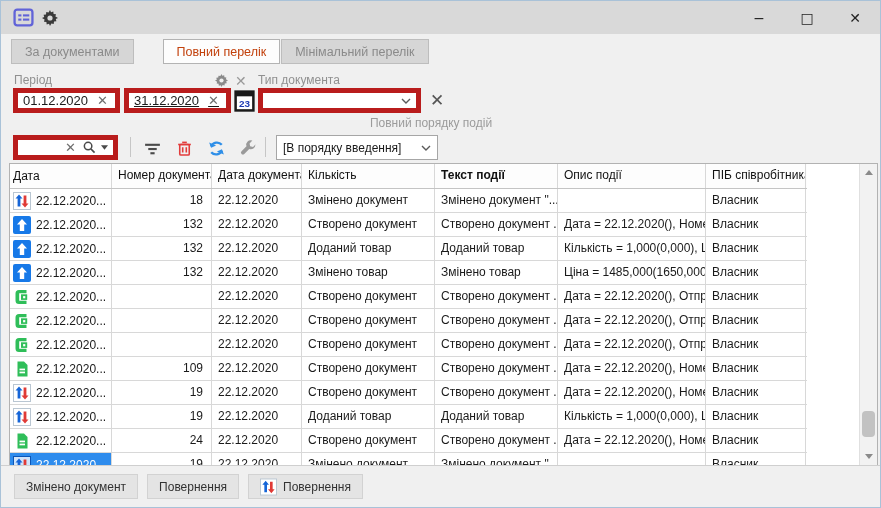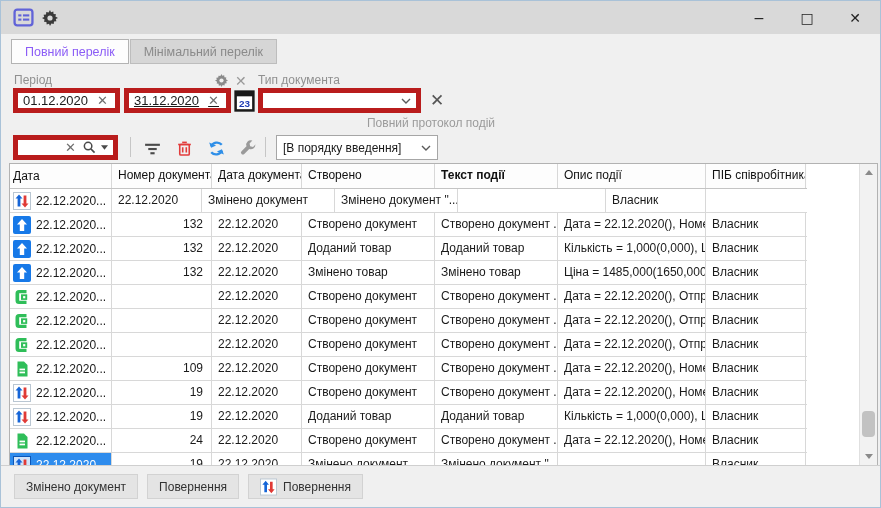--- a/index.html
+++ b/index.html
@@ -24,21 +24,21 @@
   .win-controls{margin-left:auto;display:flex;gap:18px;padding-right:10px;}
   .win-btn{width:30px;height:24px;display:flex;align-items:center;justify-content:center;
     font-size:14px;color:#222;cursor:default;font-family:"DejaVu Sans",sans-serif;}
   
   .tabbar{position:absolute;top:38px;left:10px;display:flex;}
   .tab{
     height:25px;line-height:24px;padding:0 13px;box-sizing:border-box;
     background:#d6d6d6;border:1px solid #bdbdbd;color:#8a8a8a;margin-right:1px;
     font-size:12.5px;
   }
-  .tab.active{background:#fdfdfd;color:#8b5cf6;border-color:#b3b3b3;}
+  .tab.active{background:#fdfdfd;color:#c2410c;border-color:#b3b3b3;margin-left:28px;}
   
   .flabel{position:absolute;color:#909090;font-size:12px;}
   .finput{
     position:absolute;height:25px;box-sizing:border-box;background:#fff;
     border:5px solid #b91c1c;display:flex;align-items:center;padding:0 5px;
     font-size:13px;
   }
   .finput .val{flex:1;white-space:nowrap;overflow:hidden;}
   .clear-x{color:#6e6e6e;font-size:13px;padding:0 2px;line-height:1;font-family:"DejaVu Sans",sans-serif;}
   .mini-icon{position:absolute;display:inline-flex;}
@@ -119,20 +119,21 @@
         </svg>
     </span>
     <span class="win-controls">
       <span class="win-btn">−</span>
       <span class="win-btn">□</span>
       <span class="win-btn">✕</span>
     </span>
   </div>
 
   <div class="tabbar">
+    <div class="tab">За документами</div>
     <div class="tab active">Повний перелік</div>
     <div class="tab">Мінімальний перелік</div>
   </div>
 
   <div class="flabel" style="left:13px;top:72px;">Період</div>
   <span class="mini-icon" style="left:214px;top:73px;">
     <svg viewBox="0 0 16 16" width="13" height="13">
         <path fill="#8a8a8a" d="M8 0l1 2.2 2.3-.6.3 2.4 2.4.3-.6 2.3L16 8l-2.2 1 .6 2.3-2.4.3-.3 2.4-2.3-.6L8 16l-1-2.2-2.3.6-.3-2.4-2.4-.3.6-2.3L0 8l2.2-1-.6-2.3 2.4-.3.3-2.4 2.3.6z"></path>
         <circle cx="8" cy="8" r="2.6" fill="#f0f0f0"></circle>
       </svg>
@@ -158,21 +159,21 @@
   <div class="finput" style="left:257px;top:87px;width:163px;">
     <span class="val"></span>
     <span class="chev">
       <svg viewBox="0 0 10 6" width="10" height="6">
           <path d="M1 1 L5 5 L9 1" fill="none" stroke="#5a5a5a" stroke-width="1.4"></path>
         </svg>
     </span>
   </div>
   <span class="big-x" style="left:429px;top:91px;">✕</span>
 
-  <div class="caption">Повний протокол подій</div>
+  <div class="caption">Повний порядку подій</div>
 
   <div class="finput" style="left:12px;top:134px;width:105px;">
     <span class="val"></span>
     <span class="clear-x">✕</span>
     <span class="chev">
       <svg viewBox="0 0 16 16" width="15" height="15">
           <circle cx="6.5" cy="6.5" r="4" fill="none" stroke="#4a4a4a" stroke-width="1.6"></circle>
           <path d="M9.6 9.6 L13.4 13.4" stroke="#4a4a4a" stroke-width="1.8"></path>
         </svg>
     </span>
@@ -224,37 +225,38 @@
         </svg>
     </span>
   </div>
 
   <div class="grid">
     <div class="table-area">
       <div class="thead">
         <div class="cell col0">Дата</div>
         <div class="cell col1" style="text-align:left;">Номер документа</div>
         <div class="cell col2">Дата документа</div>
-        <div class="cell col3">Створено</div>
+        <div class="cell col3">Кількість</div>
         <div class="cell col4">Текст події</div>
         <div class="cell col5">Опис події</div>
         <div class="cell col6">ПІБ співробітника</div>
       </div>
       <div id="tbody">
           <div class="row">
             <div class="cell col0">
               <span class="row-icon">
                 <svg viewBox="0 0 18 18" width="18" height="18">
                   <rect class="box" x="0.5" y="0.5" width="17" height="17" fill="#fff" stroke="#b9c6d2"></rect>
                   <path d="M6 2.5 L9.5 6.5 H7.4 V14.5 H4.6 V6.5 H2.5 Z" fill="#1565d8"></path>
                   <path d="M12 15.5 L15.5 11.5 H13.4 V3.5 H10.6 V11.5 H8.5 Z" fill="#e03a36"></path>
                 </svg>
               </span>
               <span>22.12.2020...</span>
             </div>
+            <div class="cell col1">18</div>
             <div class="cell col2">22.12.2020</div>
             <div class="cell col3">Змінено документ</div>
             <div class="cell col4">Змінено документ "...</div>
             <div class="cell col5"></div>
             <div class="cell col6">Власник</div>
           </div>
           <div class="row">
             <div class="cell col0">
               <span class="row-icon">
                 <svg viewBox="0 0 18 18" width="18" height="18">

